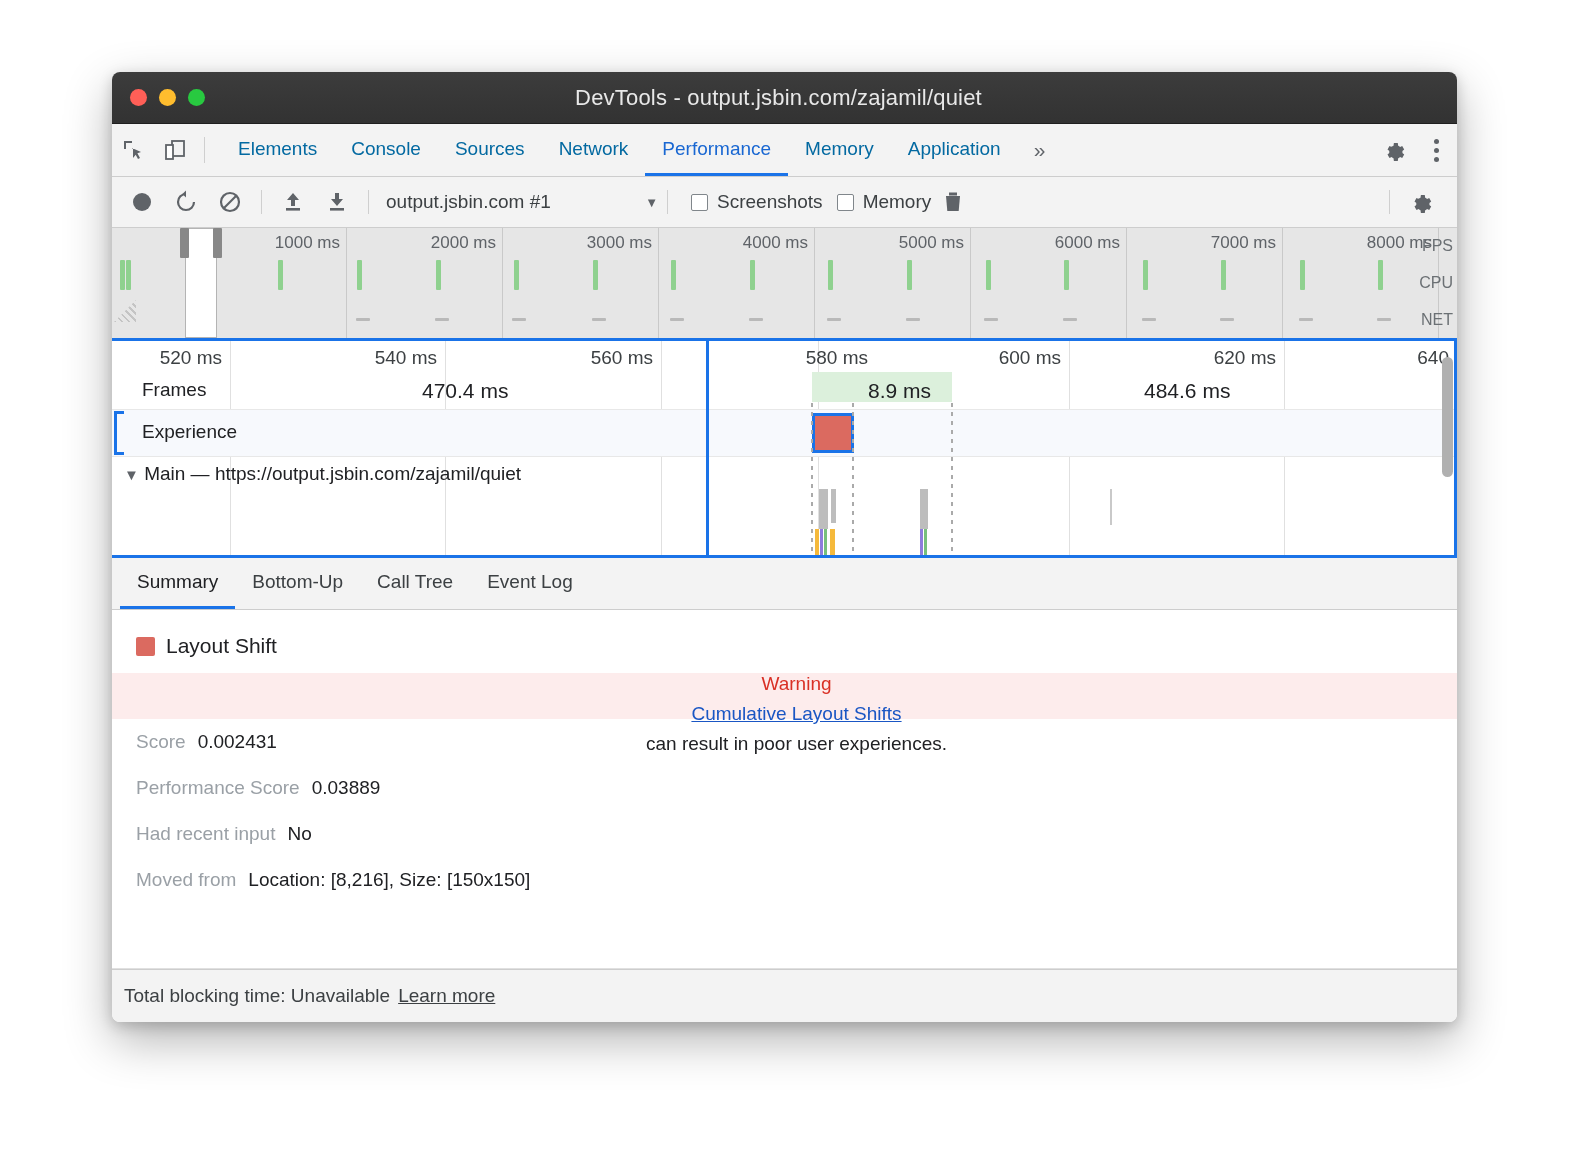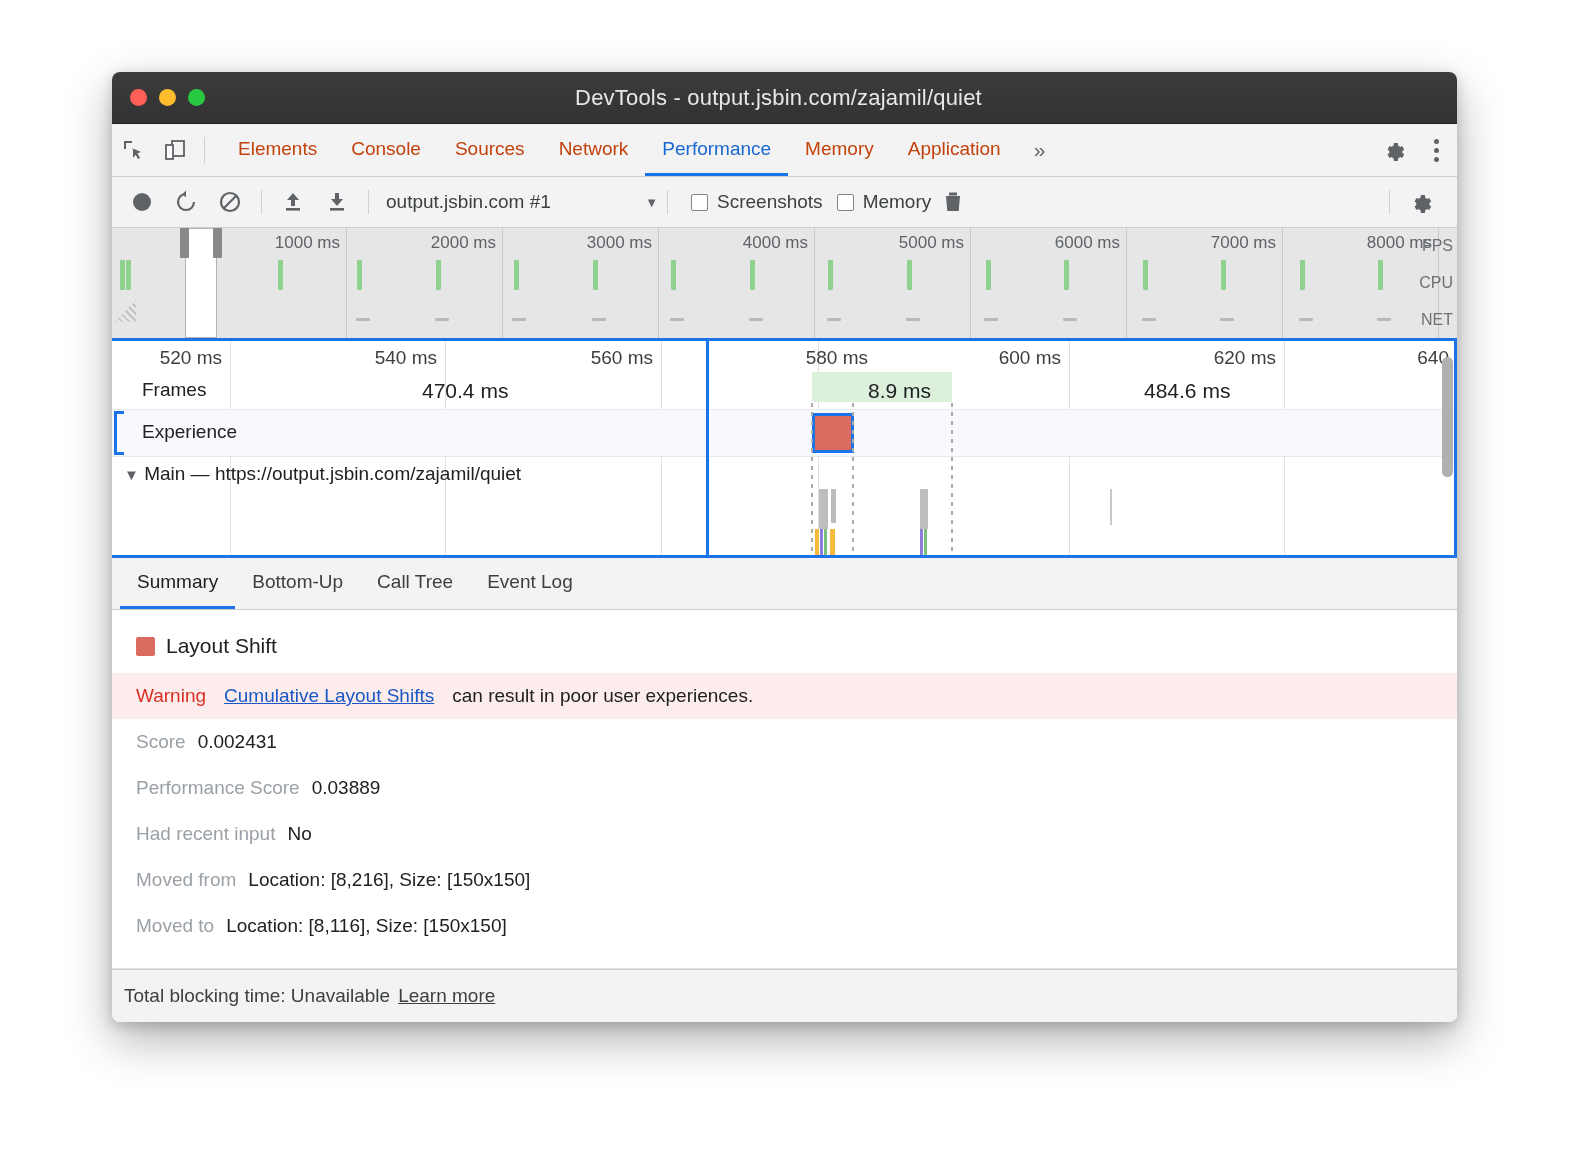--- a/index.html
+++ b/index.html
@@ -54,21 +54,21 @@
     flex: 0 0 auto;
   }
   .tool-icon {
     width: 42px; display: flex; align-items: center; justify-content: center;
     cursor: pointer;
   }
   #tabstrip .vsep { width: 1px; background: #cfcfcf; margin: 13px 8px; }
   #tabs { display: flex; align-items: stretch; margin-left: 8px; }
   .tab {
     display: flex; align-items: center; padding: 0 17px;
-    font-size: 19px; color: #c2410c; cursor: pointer;
+    font-size: 19px; color: #0369a1; cursor: pointer;
     border-bottom: 3px solid transparent;
     white-space: nowrap;
   }
   .tab.active { color: #1967d2; border-bottom-color: #1a73e8; }
   #tab-more {
     display: flex; align-items: center; padding: 0 16px;
     font-size: 21px; color: #5f6368; cursor: pointer;
   }
   #tabstrip-right { margin-left: auto; display: flex; align-items: center; }
 
@@ -215,21 +215,21 @@
     padding-top: 16px;
   }
   #sum-title {
     display: flex; align-items: center; gap: 11px;
     padding: 0 0 0 24px; height: 40px;
   }
   #sum-swatch { width: 19px; height: 19px; background: #db6a60; border-radius: 2px; }
   #sum-title .txt { font-size: 21px; color: #202124; }
   #warnrow {
     background: #fdecec; height: 46px; display: flex; align-items: center;
-    gap: 18px; padding-left: 24px; margin-top: 7px;
+    gap: 8px; padding-left: 24px; margin-top: 7px; flex-direction: column;
   }
   #warnrow .warn { color: #d93025; font-size: 19px; }
   #warnrow a { color: #1a56c4; font-size: 19px; text-decoration: underline; cursor: pointer; }
   #warnrow .rest { color: #202124; font-size: 19px; }
   .srow { display: flex; align-items: center; gap: 12px; padding-left: 24px; height: 46px; }
   .srow .k { color: #9aa0a6; font-size: 19px; }
   .srow .v { color: #202124; font-size: 19px; }
   #sum-sep { position: absolute; left: 0; right: 0; bottom: 0; height: 1px; background: #e0e0e0; }
 
   
@@ -513,24 +513,20 @@
       <span class="v">0.03889</span>
     </div>
     <div class="srow">
       <span class="k">Had recent input</span>
       <span class="v">No</span>
     </div>
     <div class="srow">
       <span class="k">Moved from</span>
       <span class="v">Location: [8,216], Size: [150x150]</span>
     </div>
-    <div class="srow">
-      <span class="k">Moved to</span>
-      <span class="v">Location: [8,116], Size: [150x150]</span>
-    </div>
 
     <div id="sum-sep"></div>
   </div>
 
   <div id="statusbar">
     <span class="txt">Total blocking time: Unavailable</span>
     <a>Learn more</a>
   </div>
 
 </div>

